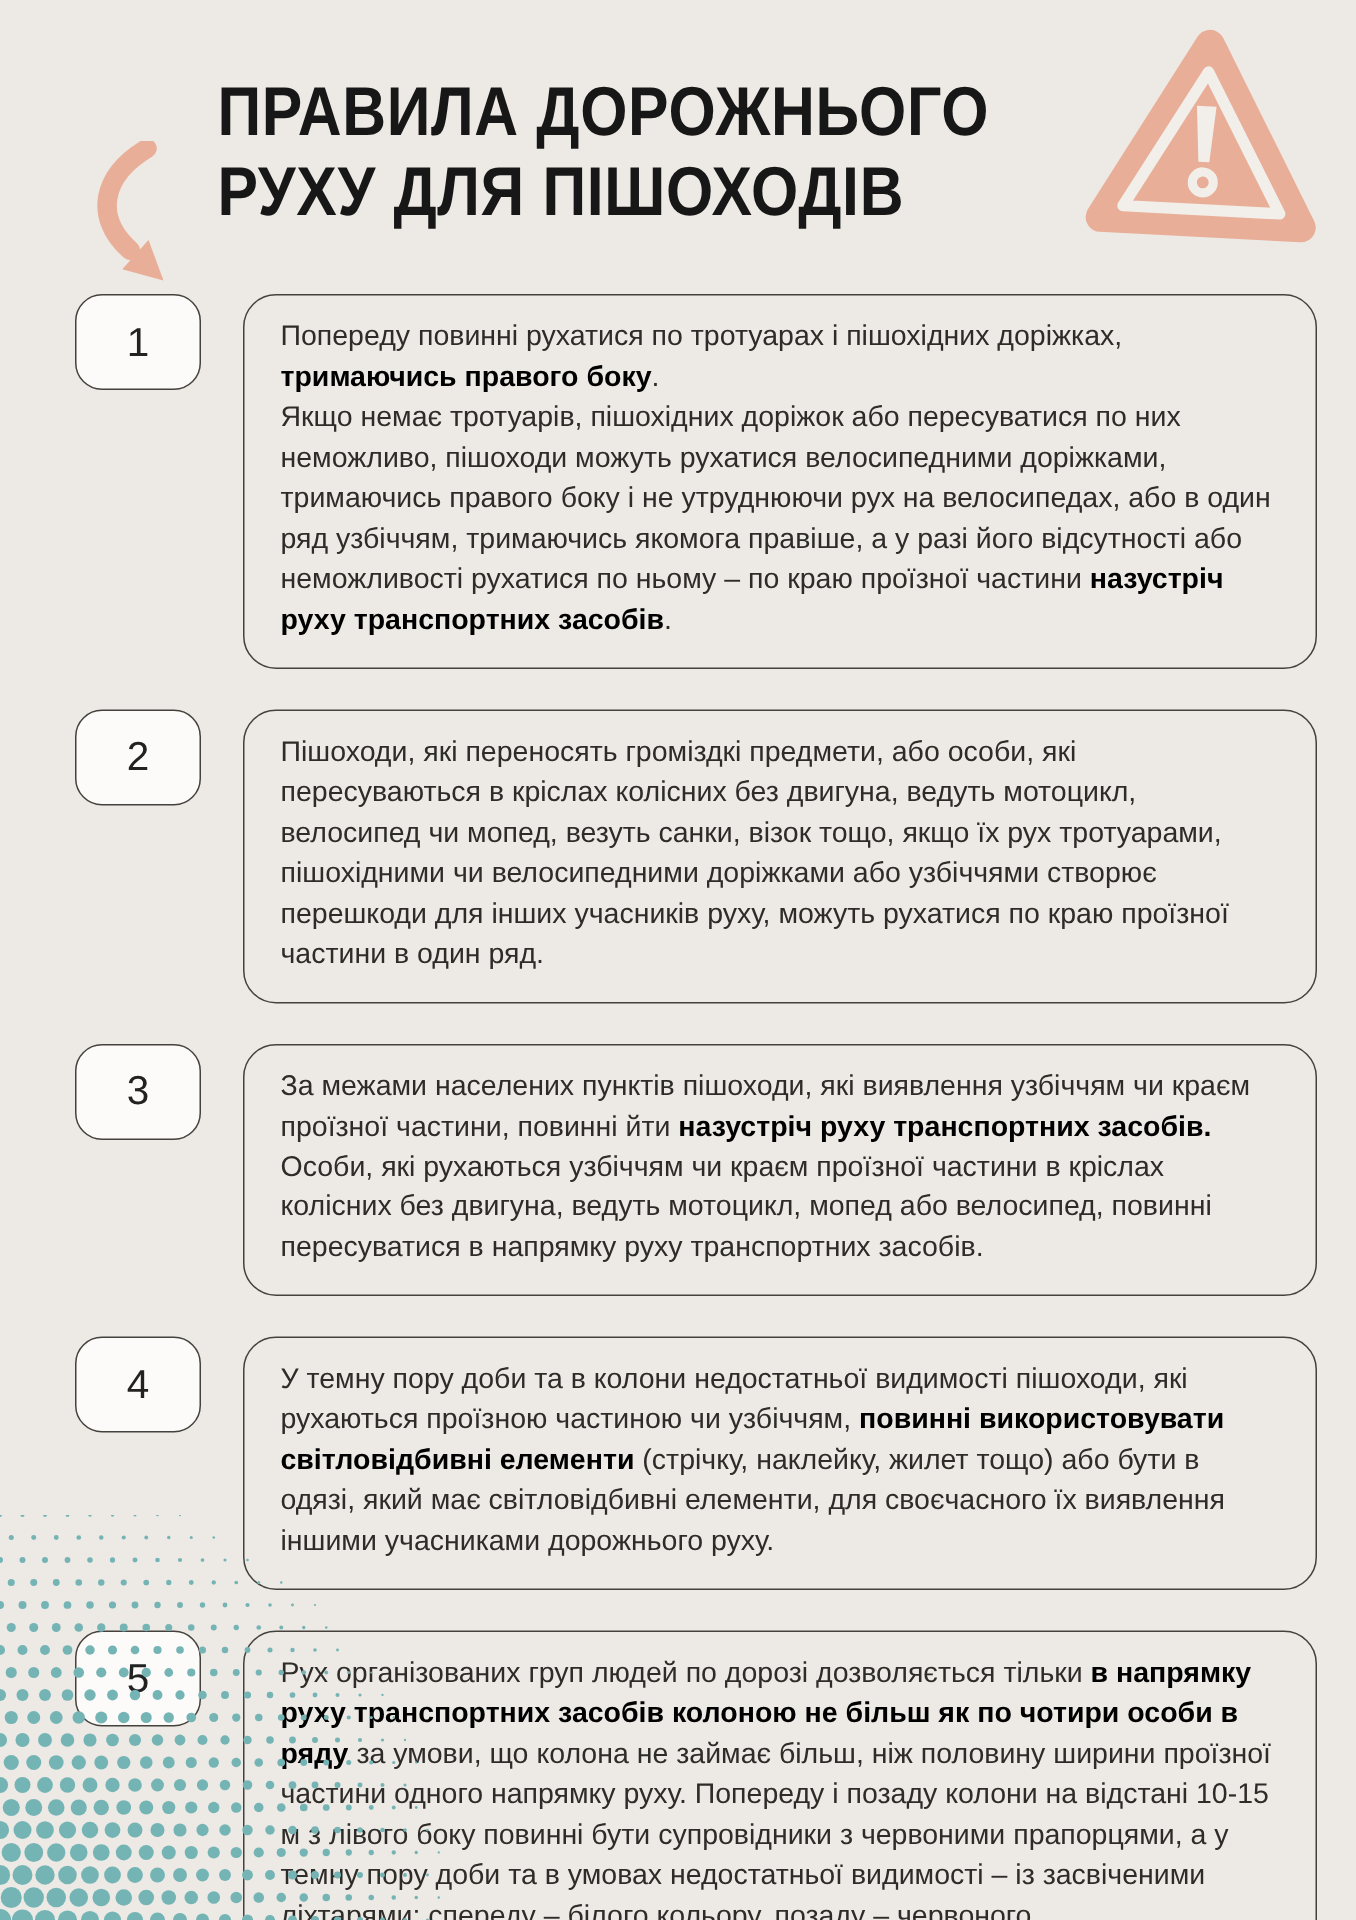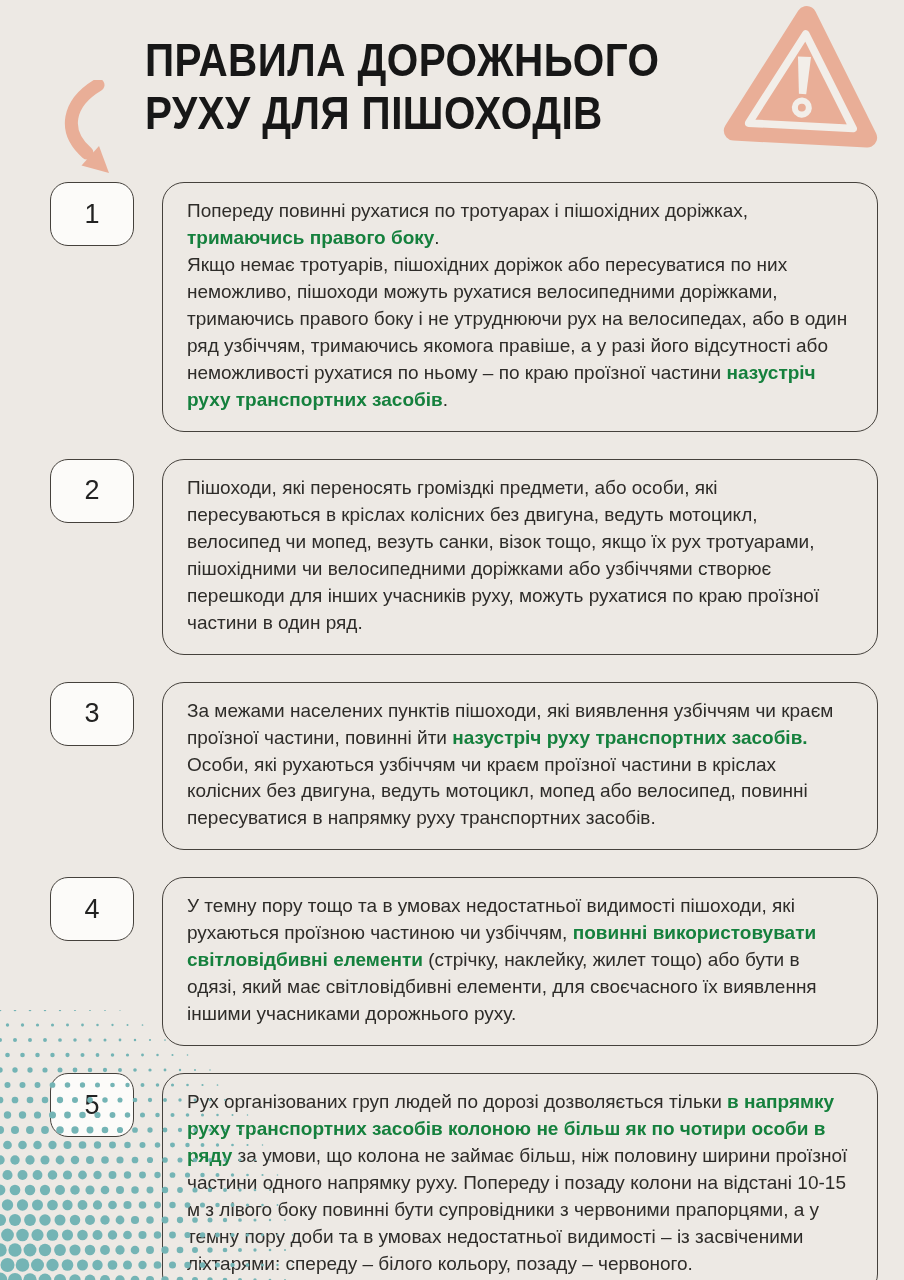--- a/index.html
+++ b/index.html
@@ -14,21 +14,21 @@
   *{margin:0;padding:0;box-sizing:border-box;}
   html,body{width:904px;}
   body{
     width:904px;height:1280px;
     background:var(--bg);
     font-family:"Liberation Sans",sans-serif;
     color:var(--text);
     position:relative;
     overflow:hidden;
   }
-  .header{position:relative;height:182px;}
+  .header{position:relative;height:182px;margin-top:14px;}
   .title{
     position:absolute;left:145px;top:34px;
     font-size:46px;line-height:1.16;font-weight:bold;
     letter-spacing:0.5px;color:var(--title);
     transform:scaleX(0.88);transform-origin:left top;
     text-transform:uppercase;white-space:nowrap;
   }
   .warn-icon{position:absolute;right:10px;top:2px;width:182px;height:152px;}
   .arrow-icon{position:absolute;left:56px;top:80px;width:100px;height:102px;}
   .rules{padding:0 26px 0 50px;}
@@ -42,21 +42,21 @@
     font-size:27px;color:#222;
   }
   .rule-card{
     flex:1;
     border:1.7px solid var(--card-border);
     border-radius:22px;
     padding:15px 24px 17px 24px;
     font-size:19px;line-height:1.42;
   }
   .rule-card p{margin:0;}
-  .rule-card b{font-weight:bold;color:#15803d;}
+  .rule-card b{font-weight:bold;color:#000000;}
   .halftone{position:absolute;left:0;bottom:0;width:360px;height:270px;pointer-events:none;}
 </style>
 </head>
 <body>
 
 <div class="poster">
 
   <header class="header">
     <svg class="arrow-icon" viewBox="0 0 100 100" aria-hidden="true">
       <path d="M42 4 C 12 22, 6 50, 31 72" stroke="#E9AE97" stroke-width="13" fill="none" stroke-linecap="round"></path>
@@ -105,21 +105,21 @@
     <div class="rule-card">
           <p><span>За межами населених пунктів пішоходи, які виявлення узбіччям чи краєм проїзної частини, повинні йти </span><b>назустріч руху транспортних засобів.</b><span> Особи, які рухаються узбіччям чи краєм проїзної частини в кріслах колісних без двигуна, ведуть мотоцикл, мопед або велосипед, повинні пересуватися в напрямку руху транспортних засобів.</span></p>
         </div>
   </section>
 
   <section class="rule-row">
     <div class="rule-number-badge">
       <span class="rule-number">4</span>
     </div>
     <div class="rule-card">
-          <p><span>У темну пору тощо та в умовах недостатньої видимості пішоходи, які рухаються проїзною частиною чи узбіччям, </span><b>повинні використовувати світловідбивні елементи</b><span> (стрічку, наклейку, жилет тощо) або бути в одязі, який має світловідбивні елементи, для своєчасного їх виявлення іншими учасниками дорожнього руху.</span></p>
+          <p><span>У темну пору доби та в колони недостатньої видимості пішоходи, які рухаються проїзною частиною чи узбіччям, </span><b>повинні використовувати світловідбивні елементи</b><span> (стрічку, наклейку, жилет тощо) або бути в одязі, який має світловідбивні елементи, для своєчасного їх виявлення іншими учасниками дорожнього руху.</span></p>
         </div>
   </section>
 
   <section class="rule-row">
     <div class="rule-number-badge">
       <span class="rule-number">5</span>
     </div>
     <div class="rule-card">
           <p><span>Рух організованих груп людей по дорозі дозволяється тільки </span><b>в напрямку руху транспортних засобів колоною не більш як по чотири особи в ряду</b><span> за умови, що колона не займає більш, ніж половину ширини проїзної частини одного напрямку руху. Попереду і позаду колони на відстані 10-15 м з лівого боку повинні бути супровідники з червоними прапорцями, а у темну пору доби та в умовах недостатньої видимості – із засвіченими ліхтарями: спереду – білого кольору, позаду – червоного.</span></p>
         </div>

